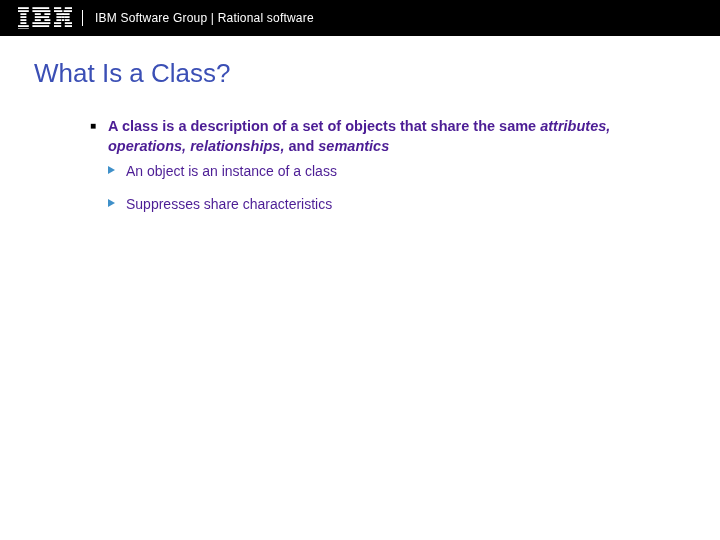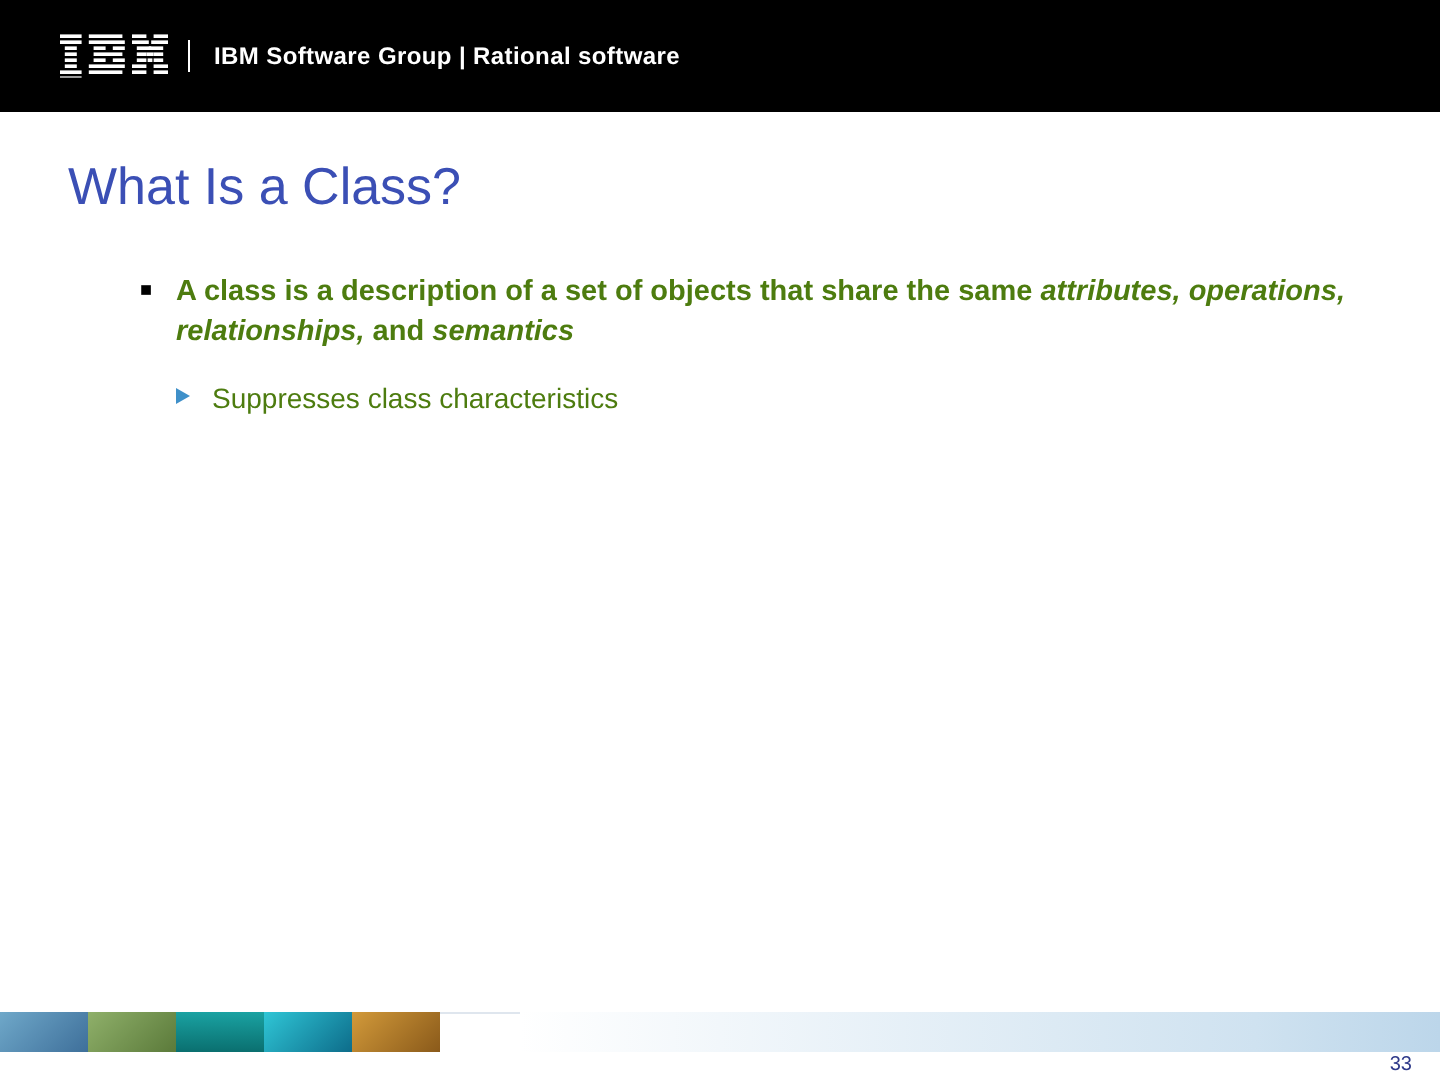--- a/index.html
+++ b/index.html
@@ -1,23 +1,23 @@
 <!DOCTYPE html>
 <html><head>
 <meta charset="utf-8">
 <style>
   * { margin: 0; padding: 0; box-sizing: border-box; }
   html, body { width: 720px; height: 540px; font-family: Arial, Helvetica, sans-serif; background: #fff; overflow: hidden; }
   .slide { position: relative; width: 720px; height: 540px; background: #fff; }
-  .header { background: #000; height: 56px; display: flex; align-items: center; padding: 0 30px; font-weight: bold; }
+  .header { background: #000; height: 36px; display: flex; align-items: center; padding: 0 18px; }
   .ibm-svg { width: 54px; height: 22px; }
   .vbar { width: 1px; height: 16px; background: #fff; margin: 0 12px 0 10px; }
   .header-text { color: #fff; font-size: 12px; letter-spacing: 0.2px; }
   .title { color: #3b4fb5; font-size: 26px; font-weight: 400; padding: 22px 0 0 34px; }
-  .content { padding: 28px 30px 0 70px; font-size: 14.5px; color: #4d7c0f; line-height: 1.35; }
+  .content { padding: 28px 30px 0 70px; font-size: 14.5px; color: #4c1d95; line-height: 1.35; margin-left: 20px; }
   .b1 { position: relative; padding-left: 18px; margin-bottom: 6px; font-weight: 700; }
   .b1::before { content: "■"; position: absolute; left: 0; top: 2px; font-size: 10px; color: #000; }
   .b1 .ital { font-style: italic; font-weight: 700; }
   .b2 { position: relative; padding-left: 18px; margin: 4px 0 6px 18px; font-weight: 400; font-size: 14px; }
   .b2::before { content: ""; position: absolute; left: 0; top: 4px; width: 0; height: 0; border-top: 4px solid transparent; border-bottom: 4px solid transparent; border-left: 7px solid #3f90c9; }
   .group2 { margin-top: 14px; }
   .footer { position: absolute; left: 0; right: 0; bottom: 0; height: 34px; }
   .footer-strip { position: absolute; left: 0; bottom: 14px; height: 20px; width: 260px; display: flex; }
   .fs { height: 20px; }
   .fs1 { width: 44px; background: linear-gradient(135deg,#6fa8c9,#3e6f9a); }
@@ -75,32 +75,21 @@
     <span class="vbar"></span>
     <span class="header-text">IBM Software Group | Rational software</span>
   </div>
 
   <div class="title">What Is a Class?</div>
 
   <div class="content">
     <div class="b1">
       <span>A class is a description of a set of objects that share the same </span><span class="ital">attributes, operations, relationships,</span><span> and </span><span class="ital">semantics</span>
     </div>
+    <div class="b2">An object is an instance of a class</div>
 
     <div class="group2">
-      <div class="b2">Suppresses class characteristics</div>
+      <div class="b2">Suppresses share characteristics</div>
     </div>
   </div>
 
-  <div class="footer">
-    <div class="footer-rule"></div>
-    <div class="footer-strip">
-      <div class="fs fs1"></div>
-      <div class="fs fs2"></div>
-      <div class="fs fs3"></div>
-      <div class="fs fs4"></div>
-      <div class="fs fs5"></div>
-    </div>
-    <div class="footer-gradient"></div>
-    <div class="page-num">33</div>
-  </div>
 
 </div>
 
 </body></html>

